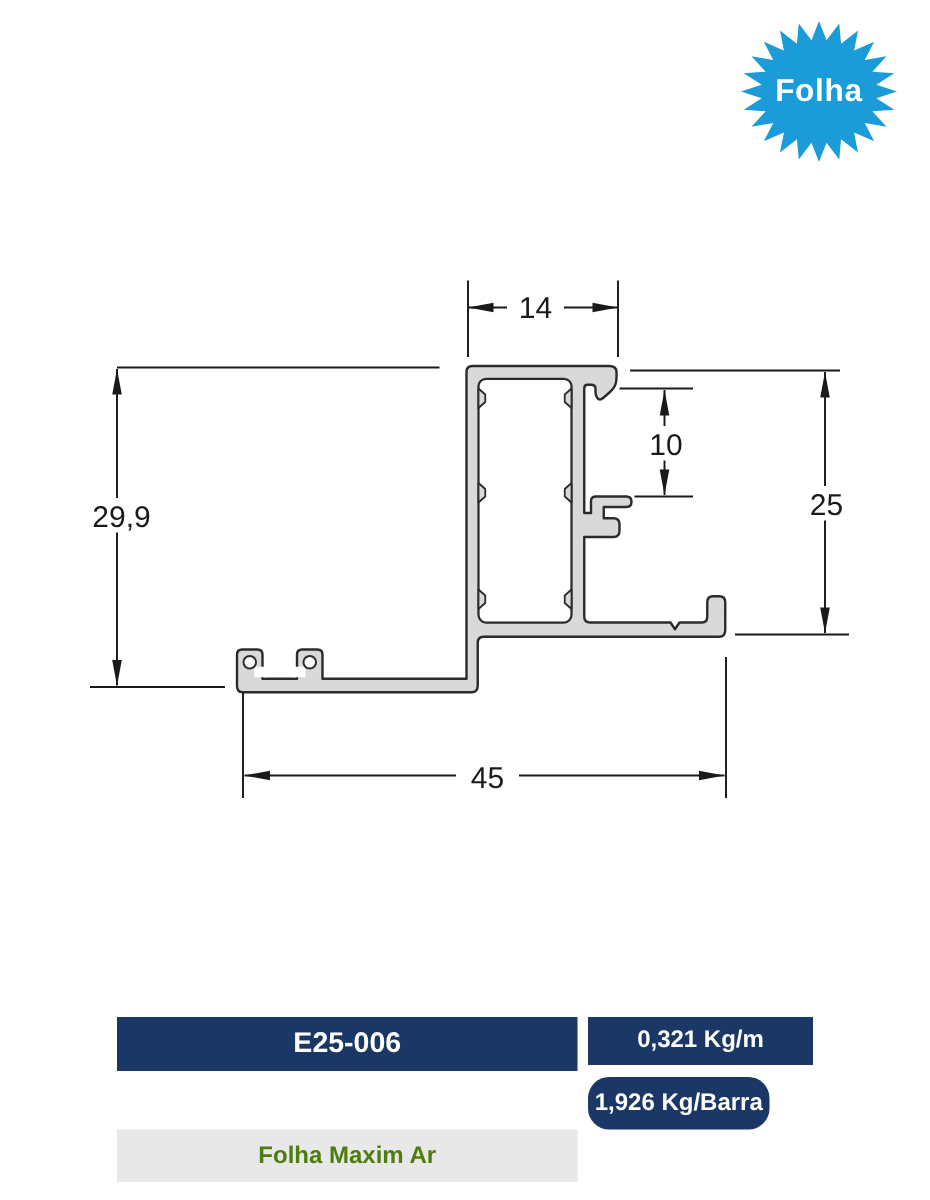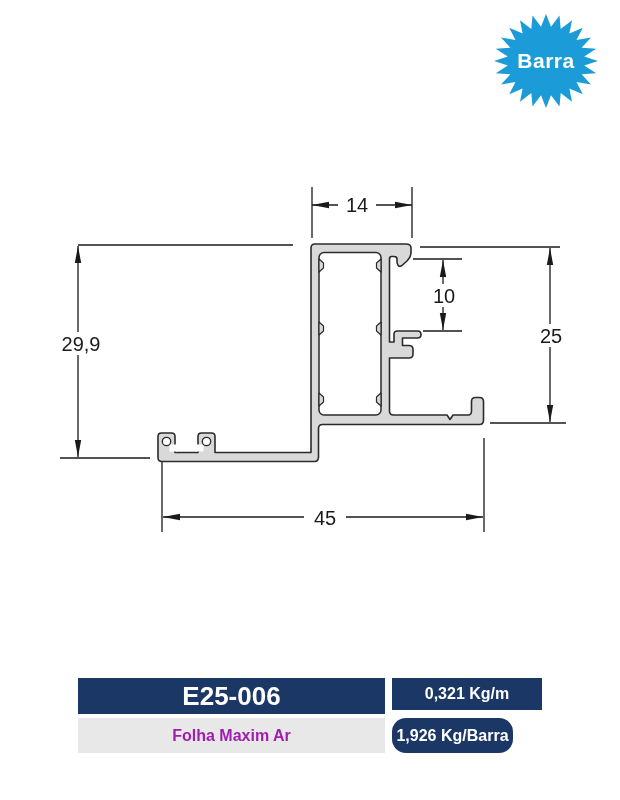--- a/index.html
+++ b/index.html
@@ -21,22 +21,22 @@
   .dim-arrow{fill:#1a1a1a;stroke:none;}
   .dim-text{fill:#1a1a1a;font-size:20px;font-family:"Liberation Sans",sans-serif;text-anchor:middle;}
   .profile{fill:#d9d9d9;stroke:#2b2b2b;stroke-width:1.6;stroke-linejoin:round;}
   .cavity{fill:#ffffff;stroke:#2b2b2b;stroke-width:1.5;}
   .bump{fill:#d9d9d9;stroke:#2b2b2b;stroke-width:1.2;stroke-linejoin:round;}
   .punch{fill:#ffffff;stroke:none;}
   .punch-ring{fill:#ffffff;stroke:#2b2b2b;stroke-width:1.3;}
   
   .tbl-cell{position:absolute;display:flex;align-items:center;justify-content:center;box-sizing:border-box;}
   .cell-navy{background:#1b3765;color:#ffffff;}
-  .cell-gray{background:#e8e8e8;color:#a21caf;}
-  .cell-code{left:78px;top:678px;width:307px;height:36px;font-size:26px;font-weight:bold;}
+  .cell-gray{background:#e8e8e8;color:#4d7c0f;margin-top:35px;}
+  .cell-code{left:78px;top:678px;width:307px;height:36px;font-size:19px;font-weight:bold;}
   .cell-desc{left:78px;top:718px;width:307px;height:35px;font-size:16px;font-weight:bold;}
   .cell-kgm{left:392px;top:678px;width:150px;height:32px;font-size:16px;font-weight:bold;}
   .cell-kgb{left:392px;top:718px;width:121px;height:35px;font-size:16px;font-weight:bold;border-radius:14px;}
 </style>
 </head>
 <body>
 
 <svg class="drawing" width="620" height="800" viewBox="0 0 620 800" xmlns="http://www.w3.org/2000/svg">
 
   <g>
@@ -126,21 +126,21 @@
 
     <rect class="punch" x="304" y="506" width="42" height="23"></rect>
     <text class="dim-text" x="325" y="525">45</text>
   </g>
 </svg>
 
 <div class="badge">
   <svg width="108" height="96" viewBox="0 0 108 96">
     <polygon id="novo-star" fill="#1b9bd8" points="54.0,1.0 59.0,13.8 67.5,2.6 68.7,16.1 80.0,7.3 77.4,20.6 90.8,14.8 84.5,27.0 99.0,24.5 89.6,34.8 104.2,35.8 92.2,43.5 106.0,48.0 92.2,52.5 104.2,60.2 89.6,61.2 99.0,71.5 84.5,69.0 90.8,81.2 77.4,75.4 80.0,88.7 68.7,79.9 67.5,93.4 59.0,82.2 54.0,95.0 49.0,82.2 40.5,93.4 39.3,79.9 28.0,88.7 30.6,75.4 17.2,81.2 23.5,69.0 9.0,71.5 18.4,61.2 3.8,60.2 15.8,52.5 2.0,48.0 15.8,43.5 3.8,35.8 18.4,34.8 9.0,24.5 23.5,27.0 17.2,14.8 30.6,20.6 28.0,7.3 39.3,16.1 40.5,2.6 49.0,13.8"></polygon>
   </svg>
-  <div class="badge-label">Barra</div>
+  <div class="badge-label">Folha</div>
 </div>
 
 <div class="tbl-cell cell-navy cell-code">
   <span>E25-006</span>
 </div>
 <div class="tbl-cell cell-gray cell-desc">
   <span>Folha Maxim Ar</span>
 </div>
 <div class="tbl-cell cell-navy cell-kgm">
   <span>0,321 Kg/m</span>

